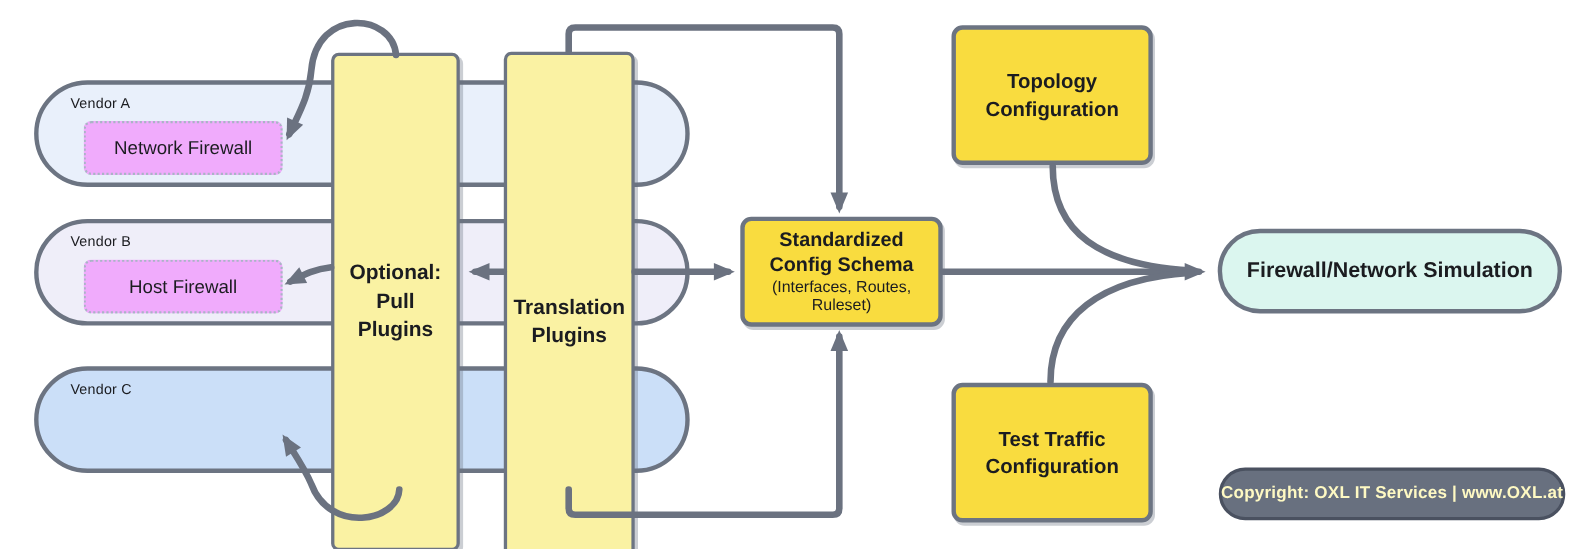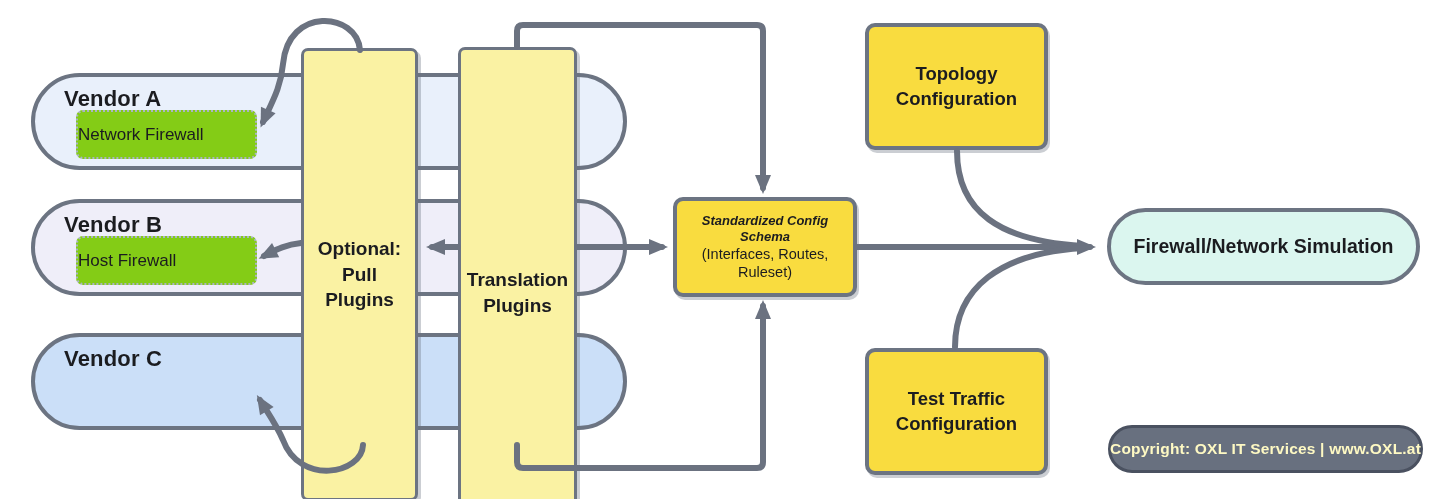--- a/index.html
+++ b/index.html
@@ -28,29 +28,29 @@
     position:absolute;
     left:31px; width:596px; height:97px;
     border:4px solid var(--border);
     border-radius:49px;
   }
   .pill.vA{top:73px;  background:var(--vendorA);}
   .pill.vB{top:199px; background:var(--vendorB);}
   .pill.vC{top:333px; background:var(--vendorC);}
   .vendor-label{
     position:absolute; left:29px; top:9px;
-    font-size:22px; font-weight:700; letter-spacing:.2px;
+    font-size:13px; font-weight:400; letter-spacing:.2px;
   }
   .fw-box{
     position:absolute; left:41px; top:33px;
     width:181px; height:49px;
-    background:#84cc16;
+    background:#f0abfc;
     border:2px dotted #AAB4C6;
     border-radius:7px;
-    display:flex; align-items:center; justify-content:flex-start;
+    display:flex; align-items:center; justify-content:center;
     font-size:17px; font-weight:400;
   }
   .tallbox{
     position:absolute;
     background:var(--paleyellow);
     border:3px solid var(--border);
     border-radius:7px;
     box-shadow:3px 3px 0 rgba(107,114,128,.35);
     display:flex; align-items:center; justify-content:center;
     text-align:center;
@@ -62,21 +62,21 @@
   .goldbox{
     position:absolute;
     background:var(--gold);
     border:4px solid var(--border);
     border-radius:10px;
     box-shadow:2px 3px 0 rgba(107,114,128,.35);
     display:flex; flex-direction:column; align-items:center; justify-content:center;
     text-align:center;
   }
   .goldbox.schema{left:673px; top:197px; width:184px; height:100px; padding:2px 6px;}
-  .goldbox.schema .title{font-size:13px; font-weight:700; line-height:1.25;font-style:italic;}
+  .goldbox.schema .title{font-size:18px; font-weight:700; line-height:1.25;}
   .goldbox.schema .subtitle{font-size:14.5px; font-weight:400; line-height:1.2; margin-top:1px;}
   .goldbox.topology{left:865px; top:23px;  width:183px; height:127px;}
   .goldbox.testtraffic{left:865px; top:348px; width:183px; height:127px;}
   .goldbox .biglabel{font-size:18.5px; font-weight:700; line-height:1.35; padding:0 14px;}
   .sim-pill{
     position:absolute; left:1107px; top:208px; width:313px; height:77px;
     background:var(--mint);
     border:4px solid var(--border);
     border-radius:40px;
     display:flex; align-items:center; justify-content:center;

